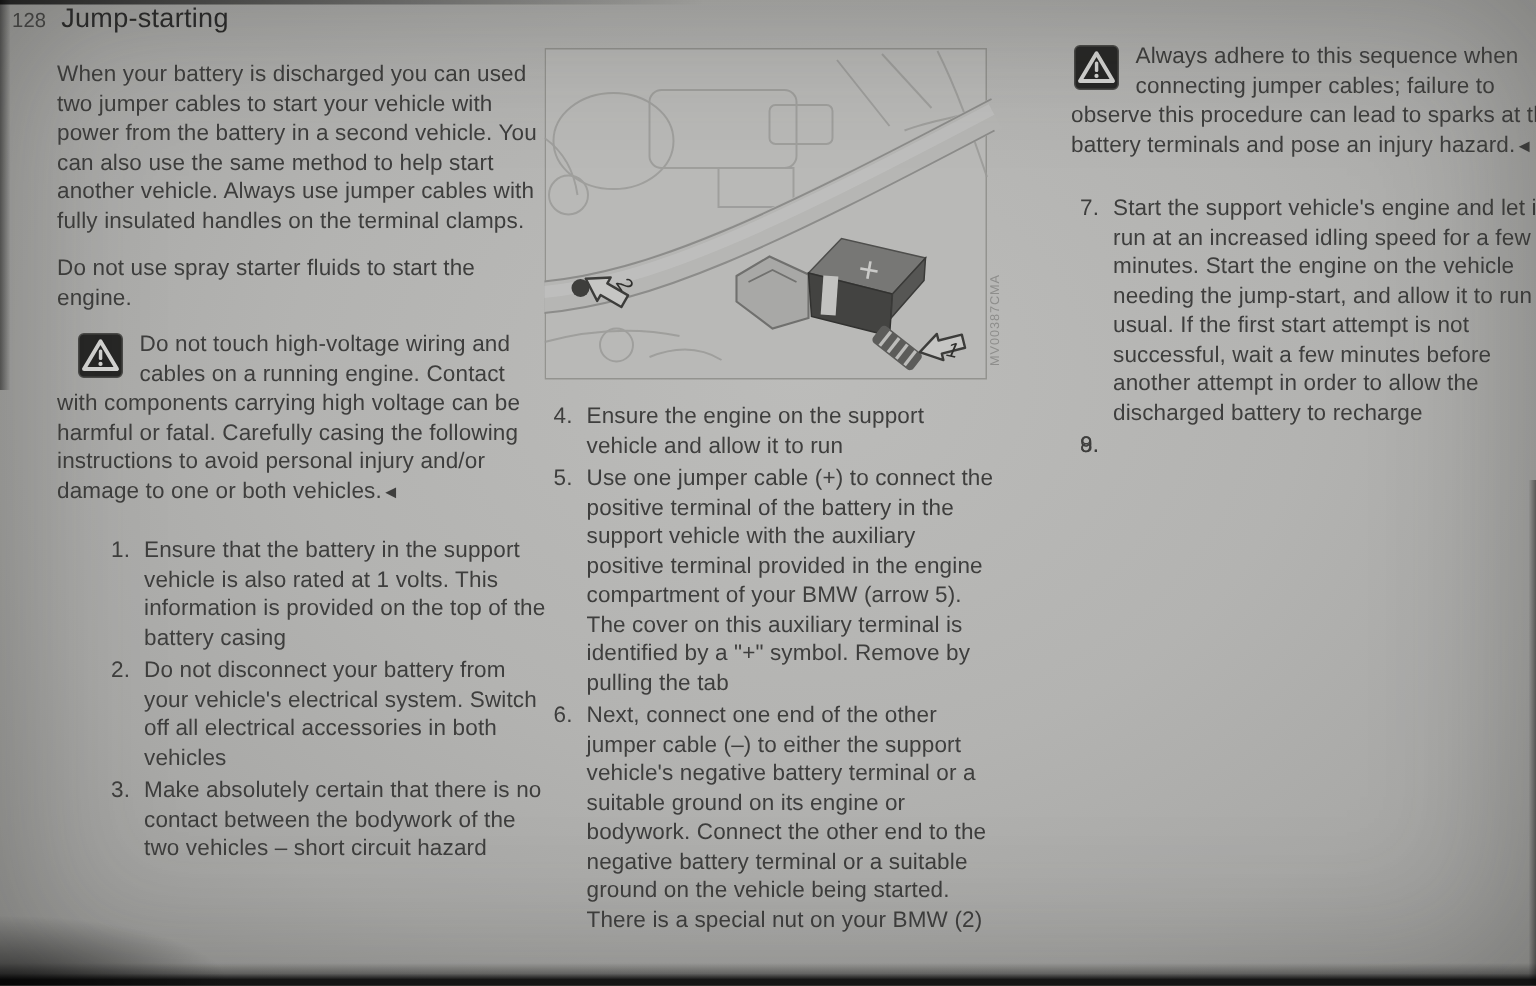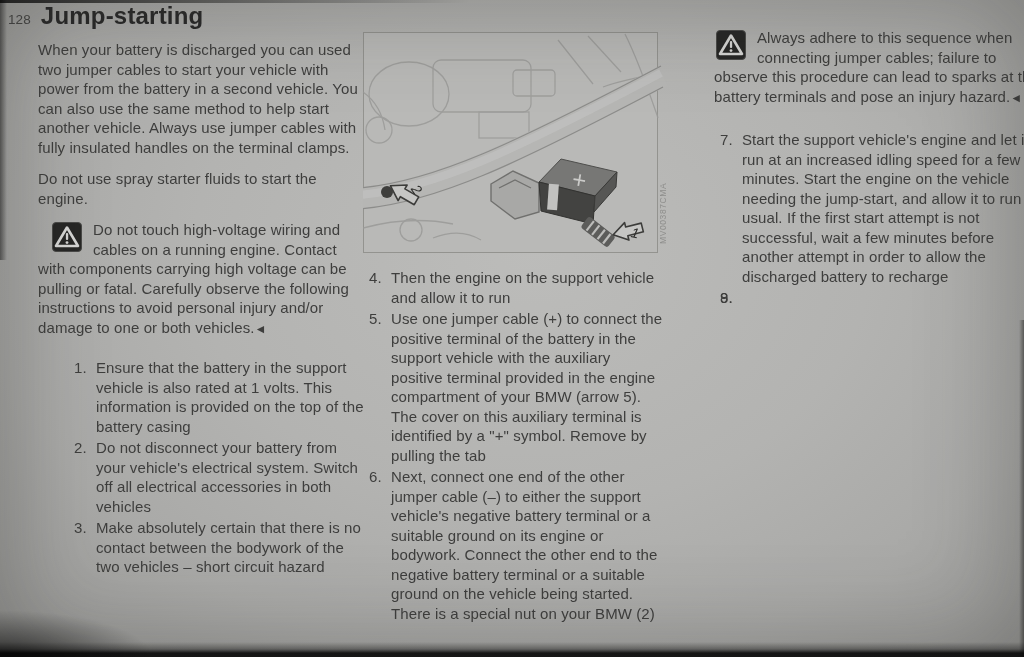--- a/index.html
+++ b/index.html
@@ -5,21 +5,21 @@
   html,body{margin:0;padding:0;background:#0e0e0d;}
   .photo{
     position:relative;width:1024px;height:657px;overflow:hidden;
     background:radial-gradient(ellipse at 52% 38%, #bcbcba 0%, #b3b3b1 45%, #a9a9a7 72%, #979795 100%);
     font-family:"Liberation Sans","DejaVu Sans",sans-serif;
     color:#3e3e3d;
   }
   .content{position:absolute;inset:0;filter:blur(0.35px);letter-spacing:0.1px;}
   header{position:absolute;top:2px;left:8px;display:flex;align-items:baseline;gap:10px;}
   .pgnum{font-size:13.5px;color:#454544;}
-  h1{margin:0;font-size:24px;font-weight:bold;color:#282828;letter-spacing:0.2px;}
+  h1{margin:0;font-size:18px;font-weight:normal;color:#282828;letter-spacing:0.2px;}
   .col{position:absolute;font-size:15px;line-height:19.5px;}
   .col-left{left:38px;top:40px;width:328px;}
   .col-mid{left:363px;top:32px;width:300px;}
   .col-right{left:714px;top:28px;width:334px;}
   .col p{margin:0 0 12px 0;}
   .warning{margin:10px 0 19px 0;}
   .col-right .warning{margin:0 0 22px 0;}
   .warn-icon{float:left;width:30px;height:30px;margin:2px 11px 4px 14px;}
   .col-right .warn-icon{margin-left:2px;}
   .warn-icon svg{display:block;}
@@ -63,21 +63,21 @@
 
       <div class="warning">
         <span class="warn-icon">
           <svg width="30" height="30" viewBox="0 0 30 30">
             <rect x="0.5" y="0.5" width="29" height="29" rx="3.5" fill="#262625" stroke="#4a4a48"></rect>
             <path d="M15 5.5 L26 24 L4 24 Z" fill="none" stroke="#d6d6d4" stroke-width="2.6" stroke-linejoin="round"></path>
             <rect x="13.9" y="11" width="2.3" height="7" rx="1" fill="#d6d6d4"></rect>
             <circle cx="15" cy="20.6" r="1.4" fill="#d6d6d4"></circle>
           </svg>
         </span>
-        <span>Do not touch high-voltage wiring and cables on a running engine. Contact with components carrying high voltage can be pulling or fatal. Carefully observe the following instructions to avoid personal injury and/or damage to one or both vehicles.</span><span class="endmark">◄</span>
+        <span>Do not touch high-voltage wiring and cables on a running engine. Contact with components carrying high voltage can be harmful or fatal. Carefully casing the following instructions to avoid personal injury and/or damage to one or both vehicles.</span><span class="endmark">◄</span>
       </div>
 
       <div class="list">
         <div class="item">
           <span class="num">1.</span>
           <span class="txt">Ensure that the battery in the support vehicle is also rated at 1 volts. This information is provided on the top of the battery casing</span>
         </div>
         <div class="item">
           <span class="num">2.</span>
           <span class="txt">Do not disconnect your battery from your vehicle's electrical system. Switch off all electrical accessories in both vehicles</span>
@@ -145,21 +145,21 @@
           </g>
           <text x="272" y="206" font-size="14" font-style="italic" fill="#2e2e2c" font-family="Liberation Sans, sans-serif" text-anchor="middle" transform="rotate(12 272 202)">1</text>
 
           <text font-size="8.5" fill="#8e8e8c" letter-spacing="0.6" font-family="Liberation Sans, sans-serif" transform="translate(303,212) rotate(-90)">MV00387CMA</text>
         </svg>
       </figure>
 
       <div class="list">
         <div class="item">
           <span class="num">4.</span>
-          <span class="txt">Then the engine on the support vehicle and allow it to run</span>
+          <span class="txt">Ensure the engine on the support vehicle and allow it to run</span>
         </div>
         <div class="item">
           <span class="num">5.</span>
           <span class="txt">Use one jumper cable (+) to connect the positive terminal of the battery in the support vehicle with the auxiliary positive terminal provided in the engine compartment of your BMW (arrow 5). The cover on this auxiliary terminal is identified by a "+" symbol. Remove by pulling the tab</span>
         </div>
         <div class="item">
           <span class="num">6.</span>
           <span class="txt">Next, connect one end of the other jumper cable (–) to either the support vehicle's negative battery terminal or a suitable ground on its engine or bodywork. Connect the other end to the negative battery terminal or a suitable ground on the vehicle being started. There is a special nut on your BMW (2)</span>
         </div>
       </div>

